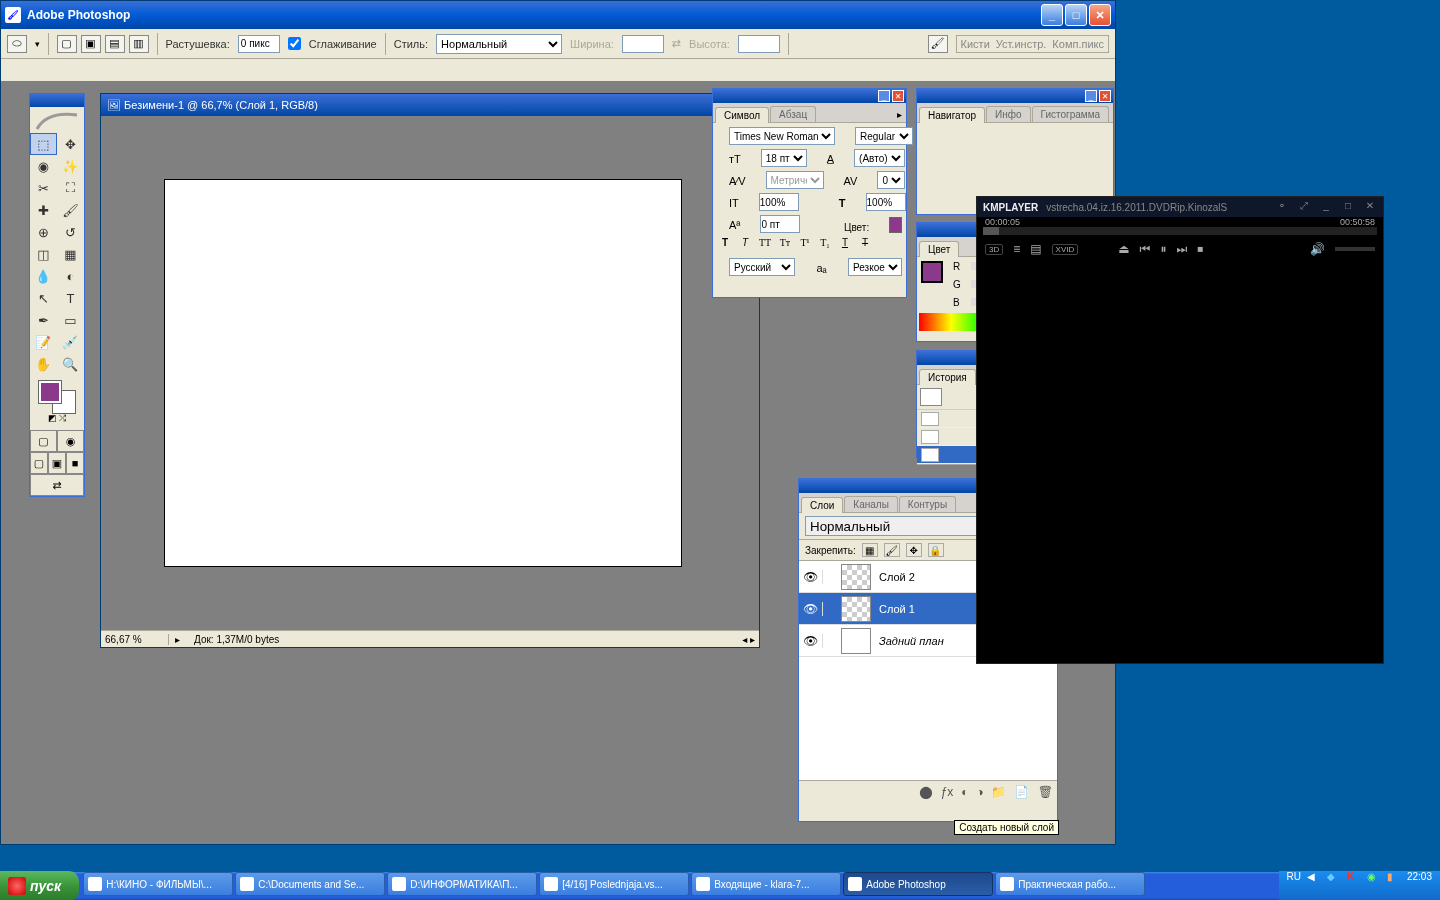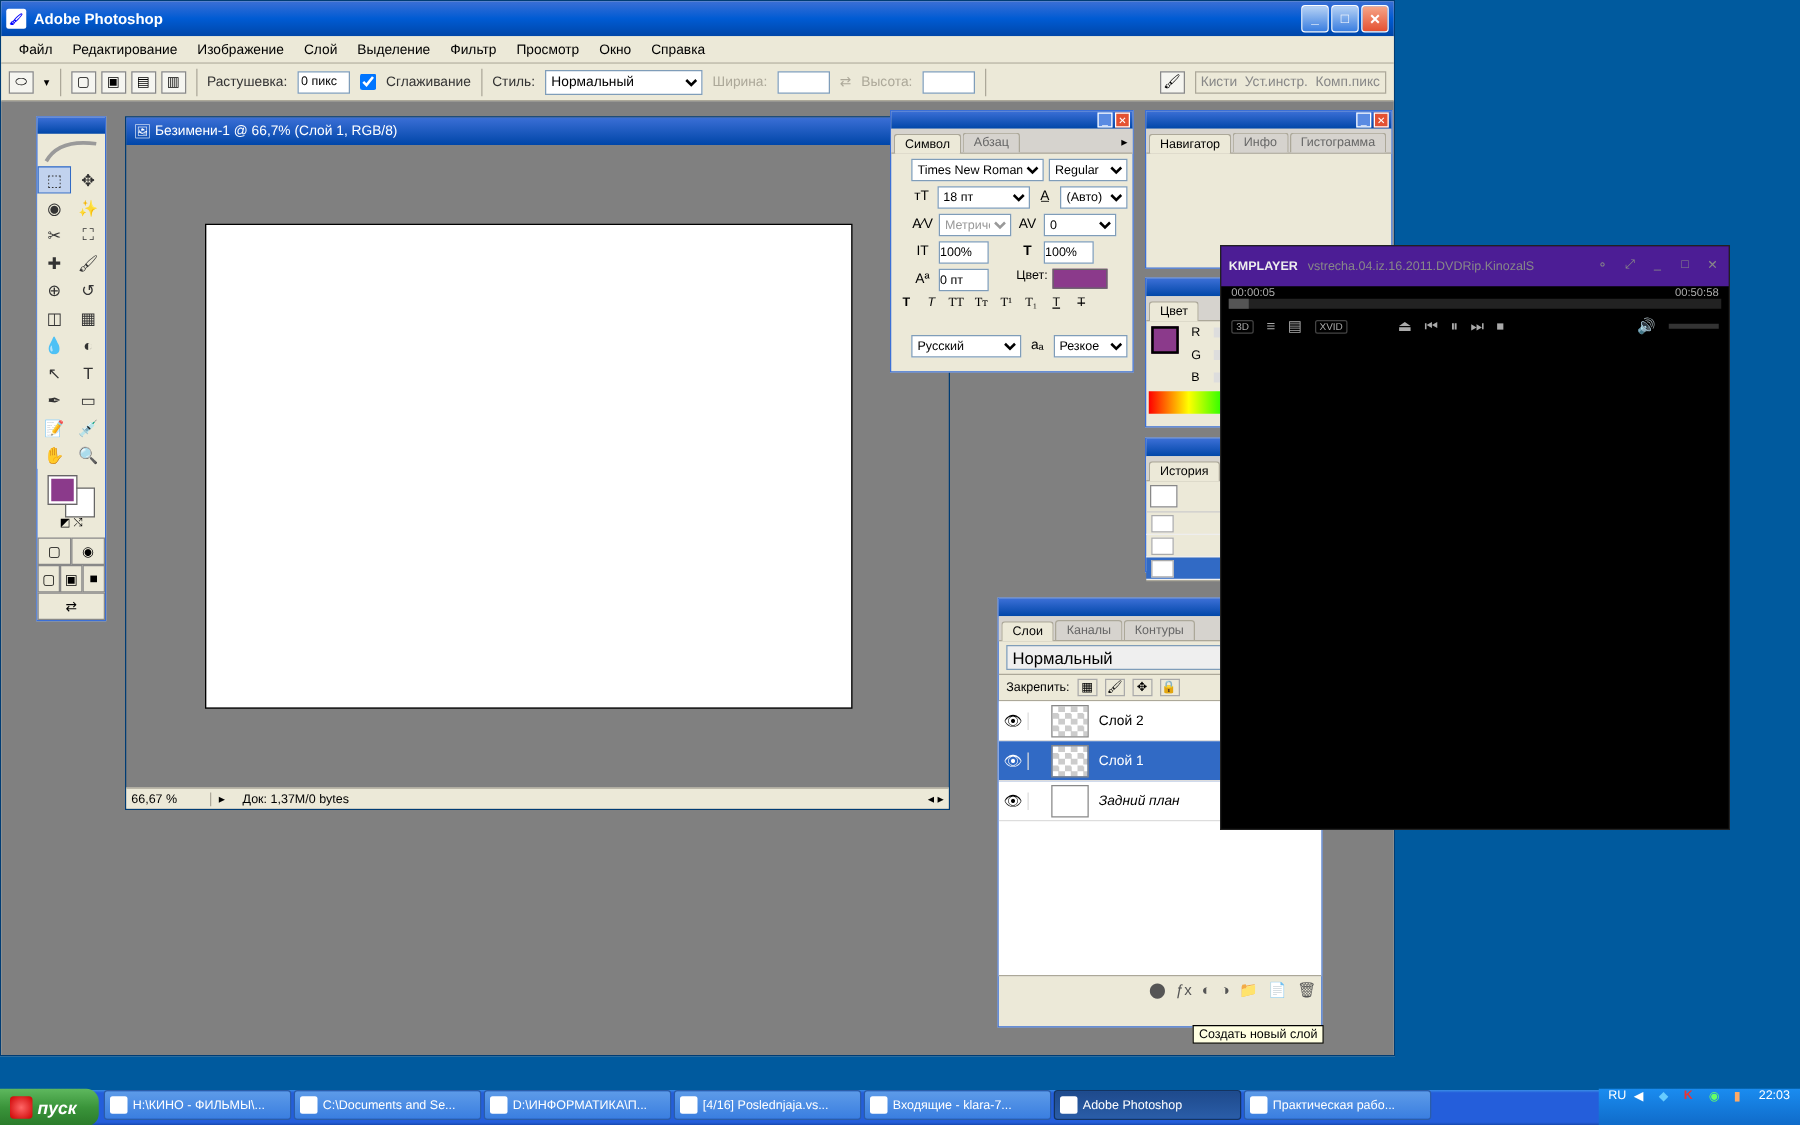--- a/index.html
+++ b/index.html
@@ -57,21 +57,21 @@
 .panel { position:absolute; background:#ece9d8; border:1px solid #3b6fd6; font-size:10px;}
 .panel-titlebar { height:14px; background: linear-gradient(#3b6fd6,#0046a8); display:flex; justify-content:flex-end; align-items:center; padding:0 2px; gap:2px;}
 .panel-titlebar .pbtn { width:12px; height:12px; background:#5a8be3; border:1px solid #fff; font-size:8px; color:#fff; display:flex; align-items:center; justify-content:center; cursor:pointer;}
 .panel-tabs { height:20px; background:#d6d3ce; display:flex; align-items:flex-end; padding-left:2px; border-bottom:1px solid #aca899;}
 .panel-tab { padding: 2px 8px; font-size:10px; background:#d6d3ce; border:1px solid #aca899; border-bottom:none; border-radius: 3px 3px 0 0; margin-right:1px; cursor:pointer; color:#666;}
 .panel-tab.active { background:#ece9d8; color:#000; position:relative; top:1px;}
 .panel-body { padding: 4px; }
 
 
 .char-panel { left: 712px; top: 88px; width: 195px; height: 210px; }
-.char-row { display:flex; align-items:flex-start; gap:4px; margin-bottom:4px;padding-left:12px;}
+.char-row { display:flex; align-items:flex-end; gap:20px; margin-bottom:4px;padding-left:12px;}
 .char-row input, .char-row select { height:18px; border:1px solid #7f9db9; font-size:10px; background:#fff;}
 .char-row .ci-icon { width:18px; height:16px; display:flex; align-items:center; justify-content:center; font-size:11px;}
 .char-color-sw { width: 44px; height: 16px; background:#8b3a8b; border:1px solid #666;}
 .char-style-row { display:flex; gap:4px; margin-top:4px;}
 .char-style-row span { font-family: 'Times New Roman', serif; width:16px; text-align:center; cursor:pointer;}
 
 
 .nav-panel { left: 916px; top: 88px; width: 198px; height: 127px;}
 .nav-body { display:flex; flex-direction:column; align-items:center;}
 .nav-thumb { width:88px; height:64px; background:#fff; border: 2px solid #e33; margin: 2px 0;}
@@ -108,21 +108,21 @@
 .layer-link { width:14px; border-right:1px solid #ddd;}
 .layer-thumb { width:30px; height:26px; margin: 0 4px; border:1px solid #888; background:#fff;}
 .layer-thumb.checker { background: repeating-conic-gradient(#ccc 0 25%, #fff 0 50%) 0 0/10px 10px;}
 .layer-name { flex:1; font-size:11px; padding-left:4px;}
 .layer-row.bg .layer-name { font-style:italic;}
 .layers-status { height:22px; display:flex; justify-content:flex-end; align-items:center; padding:0 4px; gap:8px; font-size:12px; color:#555;}
 .layers-tooltip { position:absolute; right:-2px; bottom:-14px; background:#ffffe1; border:1px solid #000; padding:1px 4px; font-size:10px; white-space:nowrap;}
 
 
 .kmp { position:absolute; left: 976px; top: 196px; width:408px; height:468px; background:#000; border:1px solid #222; color:#aaa; font-size:10px;}
-.kmp-title { height:32px; background:#4c1d95; display:flex; align-items:center; padding:0 6px; gap:8px;}
+.kmp-title { height:20px; background:#0f172a; display:flex; align-items:center; padding:0 6px; gap:8px;}
 .kmp-title .spacer{flex:1;}
 .kmp-title .kb { width:14px; height:14px; color:#888; cursor:pointer; text-align:center;}
 .kmp-video { height: 400px; position:relative; display:flex; flex-direction:column; align-items:center; justify-content:center; font-size:9px; color:#b8b8c0; line-height:1.6;}
 .kmp-credit-title { color:#fff; margin-top:6px;}
 .kmp-seek { height:8px; background:#222; margin:0 6px; position:relative;}
 .kmp-seek .played { position:absolute; left:0; top:0; bottom:0; width:4%; background:#555;}
 .kmp-times { display:flex; justify-content:space-between; font-size:9px; padding:0 8px;}
 .kmp-ctrl { height:28px; display:flex; align-items:center; padding:0 8px; gap:10px;}
 .kmp-ctrl .kc { color:#aaa; cursor:pointer; font-size:12px;}
 .kmp-ctrl .spacer{flex:1;}
@@ -147,31 +147,20 @@
   <div class="ps-titlebar">
     <span class="icon-app">🖌</span>
     <span>Adobe Photoshop</span>
     <span class="spacer"></span>
     <div class="win-btns">
       <div class="win-btn min">_</div>
       <div class="win-btn max">□</div>
       <div class="win-btn close">✕</div>
     </div>
   </div>
-  <div class="menubar" id="menubar">
-      <span>Файл</span>
-      <span>Редактирование</span>
-      <span>Изображение</span>
-      <span>Слой</span>
-      <span>Выделение</span>
-      <span>Фильтр</span>
-      <span>Просмотр</span>
-      <span>Окно</span>
-      <span>Справка</span>
-    </div>
   <div class="optionsbar">
     <div class="opt-icon">⬭</div>
     <span style="font-size:9px">▾</span>
     <div class="opt-sep"></div>
     <div class="opt-group">
       <div class="opt-icon">▢</div>
       <div class="opt-icon">▣</div>
       <div class="opt-icon">▤</div>
       <div class="opt-icon">▥</div>
     </div>
@@ -319,21 +308,21 @@
     <div class="char-style-row">
       <span><b>T</b></span>
       <span><i>T</i></span>
       <span>TT</span>
       <span>Tᴛ</span>
       <span>T¹</span>
       <span>T₁</span>
       <span><u>T</u></span>
       <span><s>T</s></span>
     </div>
-    <div class="char-row" style="margin-top:20px">
+    <div class="char-row" style="margin-top:10px">
       <select style="width:92px"><option>Русский</option></select>
       <span class="ci-icon">aₐ</span>
       <select style="width:62px"><option>Резкое</option></select>
     </div>
   </div>
 </div>
 
 <div class="panel nav-panel">
   <div class="panel-titlebar">
     <div class="pbtn">_</div>

